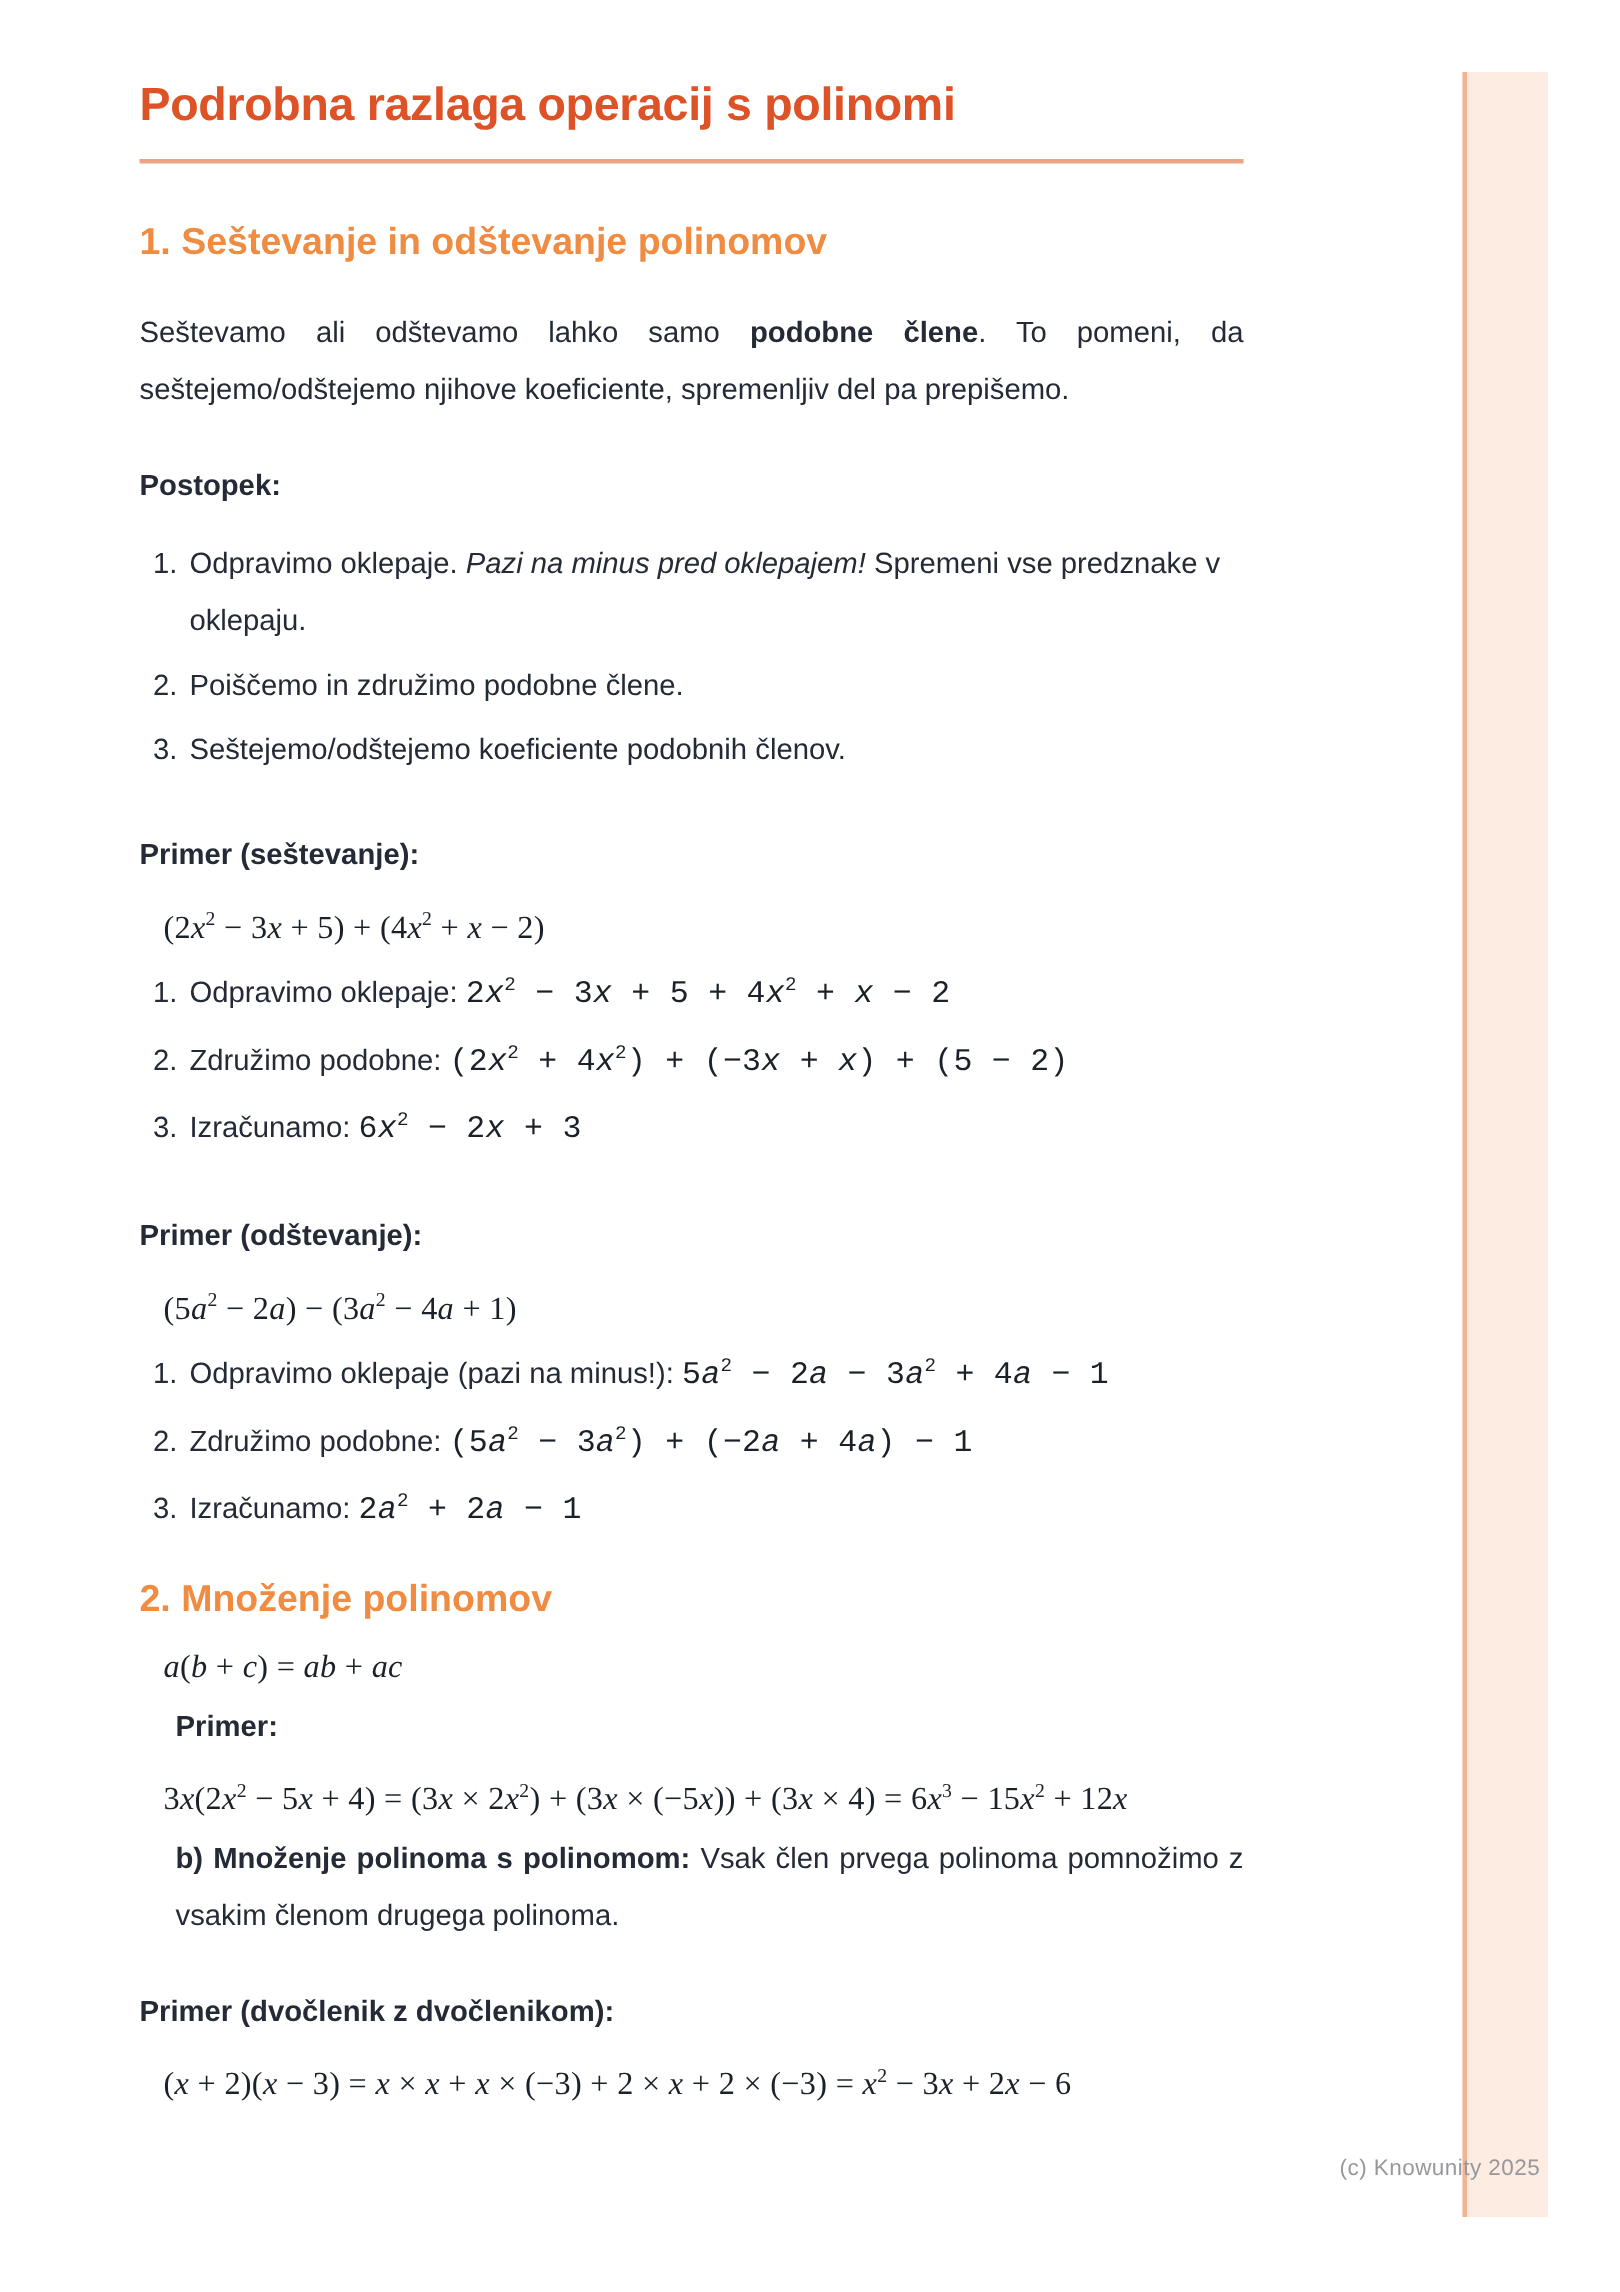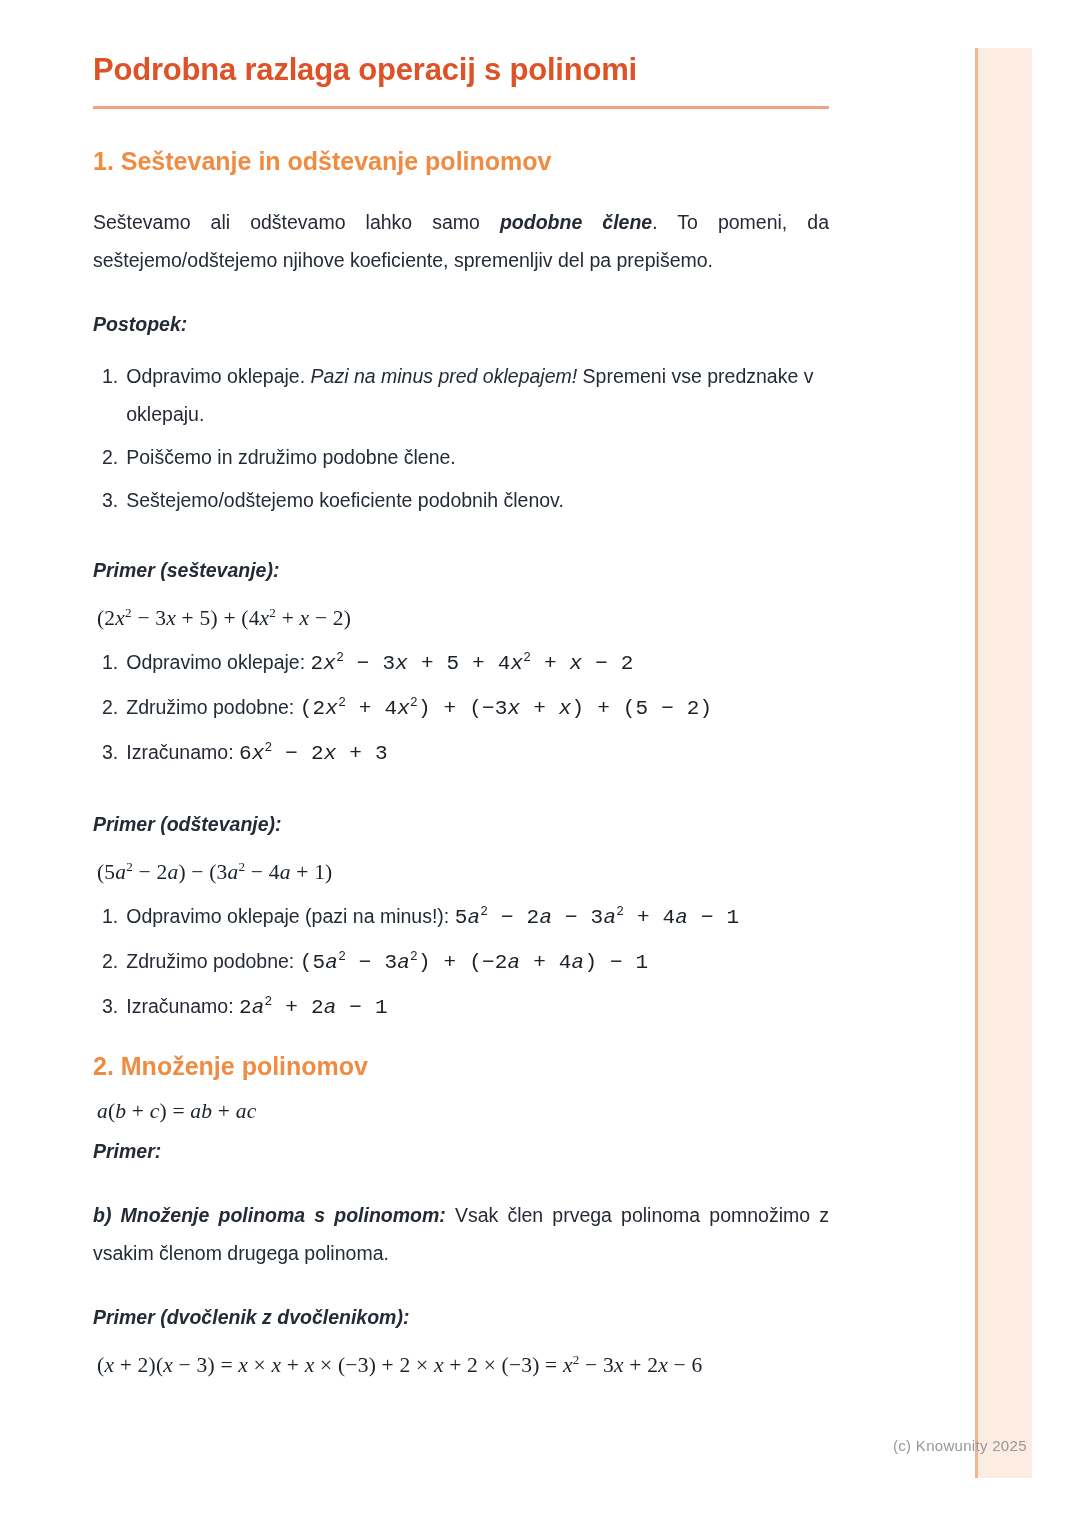--- a/index.html
+++ b/index.html
@@ -70,41 +70,41 @@
   }
   .ol + h2.sec-heading { margin-top: 24px; }
 
   p.para {
     margin: 26px 0 0;
     font-size: 19.5px;
     line-height: 38px;
     color: var(--body, #242b36);
   }
   p.justify { text-align: justify; text-align-last: left; }
-  p.para b { font-weight: 700; font-style: italic; }
+  p.para b { font-weight: 700; }
 
   .ol { margin: 14px 0 0; padding-left: 9px; }
   .math + .ol { margin-top: 10px; }
   .ol + p.para { margin-top: 32px; }
-  .math + p.para { margin-top: 6px; }
+  .math + p.para { margin-top: 6px; margin-left: 24px; }
 
   .li {
     display: flex;
     align-items: baseline;
     font-size: 19.5px;
     line-height: 38px;
     color: var(--body, #242b36);
   }
   .li + .li { margin-top: 5px; }
   .li .num { flex: none; margin-right: 8px; }
   .li .li-body { flex: 1; }
   .li .li-body i { font-style: italic; }
 
   .math {
-    margin: 14px 4px 0;
+    margin: 14px 16px 0;
     font-family: "Liberation Serif", "DejaVu Serif", serif;
     font-size: 21.5px;
     line-height: 30px;
     color: var(--math, #1b2129);
     letter-spacing: 0.2px;
   }
   .math i { font-style: italic; }
   .math sup, .inline-math sup {
     font-size: 61%;
     line-height: 0;
@@ -173,18 +173,19 @@
             <div class="li-body"><span>Združimo podobne: </span><span class="inline-math">(5<i>a</i><sup>2</sup> − 3<i>a</i><sup>2</sup>) + (−2<i>a</i> + 4<i>a</i>) − 1</span></div>
           </div>
           <div class="li">
             <span class="num">3.</span>
             <div class="li-body"><span>Izračunamo: </span><span class="inline-math">2<i>a</i><sup>2</sup> + 2<i>a</i> − 1</span></div>
           </div>
         </div>
         <h2 class="sec-heading">2. Množenje polinomov</h2>
         <div class="math"><i>a</i>(<i>b</i> + <i>c</i>) = <i>a</i><i>b</i> + <i>a</i><i>c</i></div>
         <p class="para"><b>Primer:</b></p>
+        <div class="math">3<i>x</i>(2<i>x</i><sup>2</sup> − 5<i>x</i> + 4) = (3<i>x</i> × 2<i>x</i><sup>2</sup>) + (3<i>x</i> × (−5<i>x</i>)) + (3<i>x</i> × 4) = 6<i>x</i><sup>3</sup> − 15<i>x</i><sup>2</sup> + 12<i>x</i></div>
         <p class="para justify"><b>b) Množenje polinoma s polinomom:</b><span> Vsak člen prvega polinoma pomnožimo z vsakim členom drugega polinoma.</span></p>
         <p class="para"><b>Primer (dvočlenik z dvočlenikom):</b></p>
         <div class="math">(<i>x</i> + 2)(<i>x</i> − 3) = <i>x</i> × <i>x</i> + <i>x</i> × (−3) + 2 × <i>x</i> + 2 × (−3) = <i>x</i><sup>2</sup> − 3<i>x</i> + 2<i>x</i> − 6</div>
       </div>
   </main>
 </div>
 
 </body></html>

